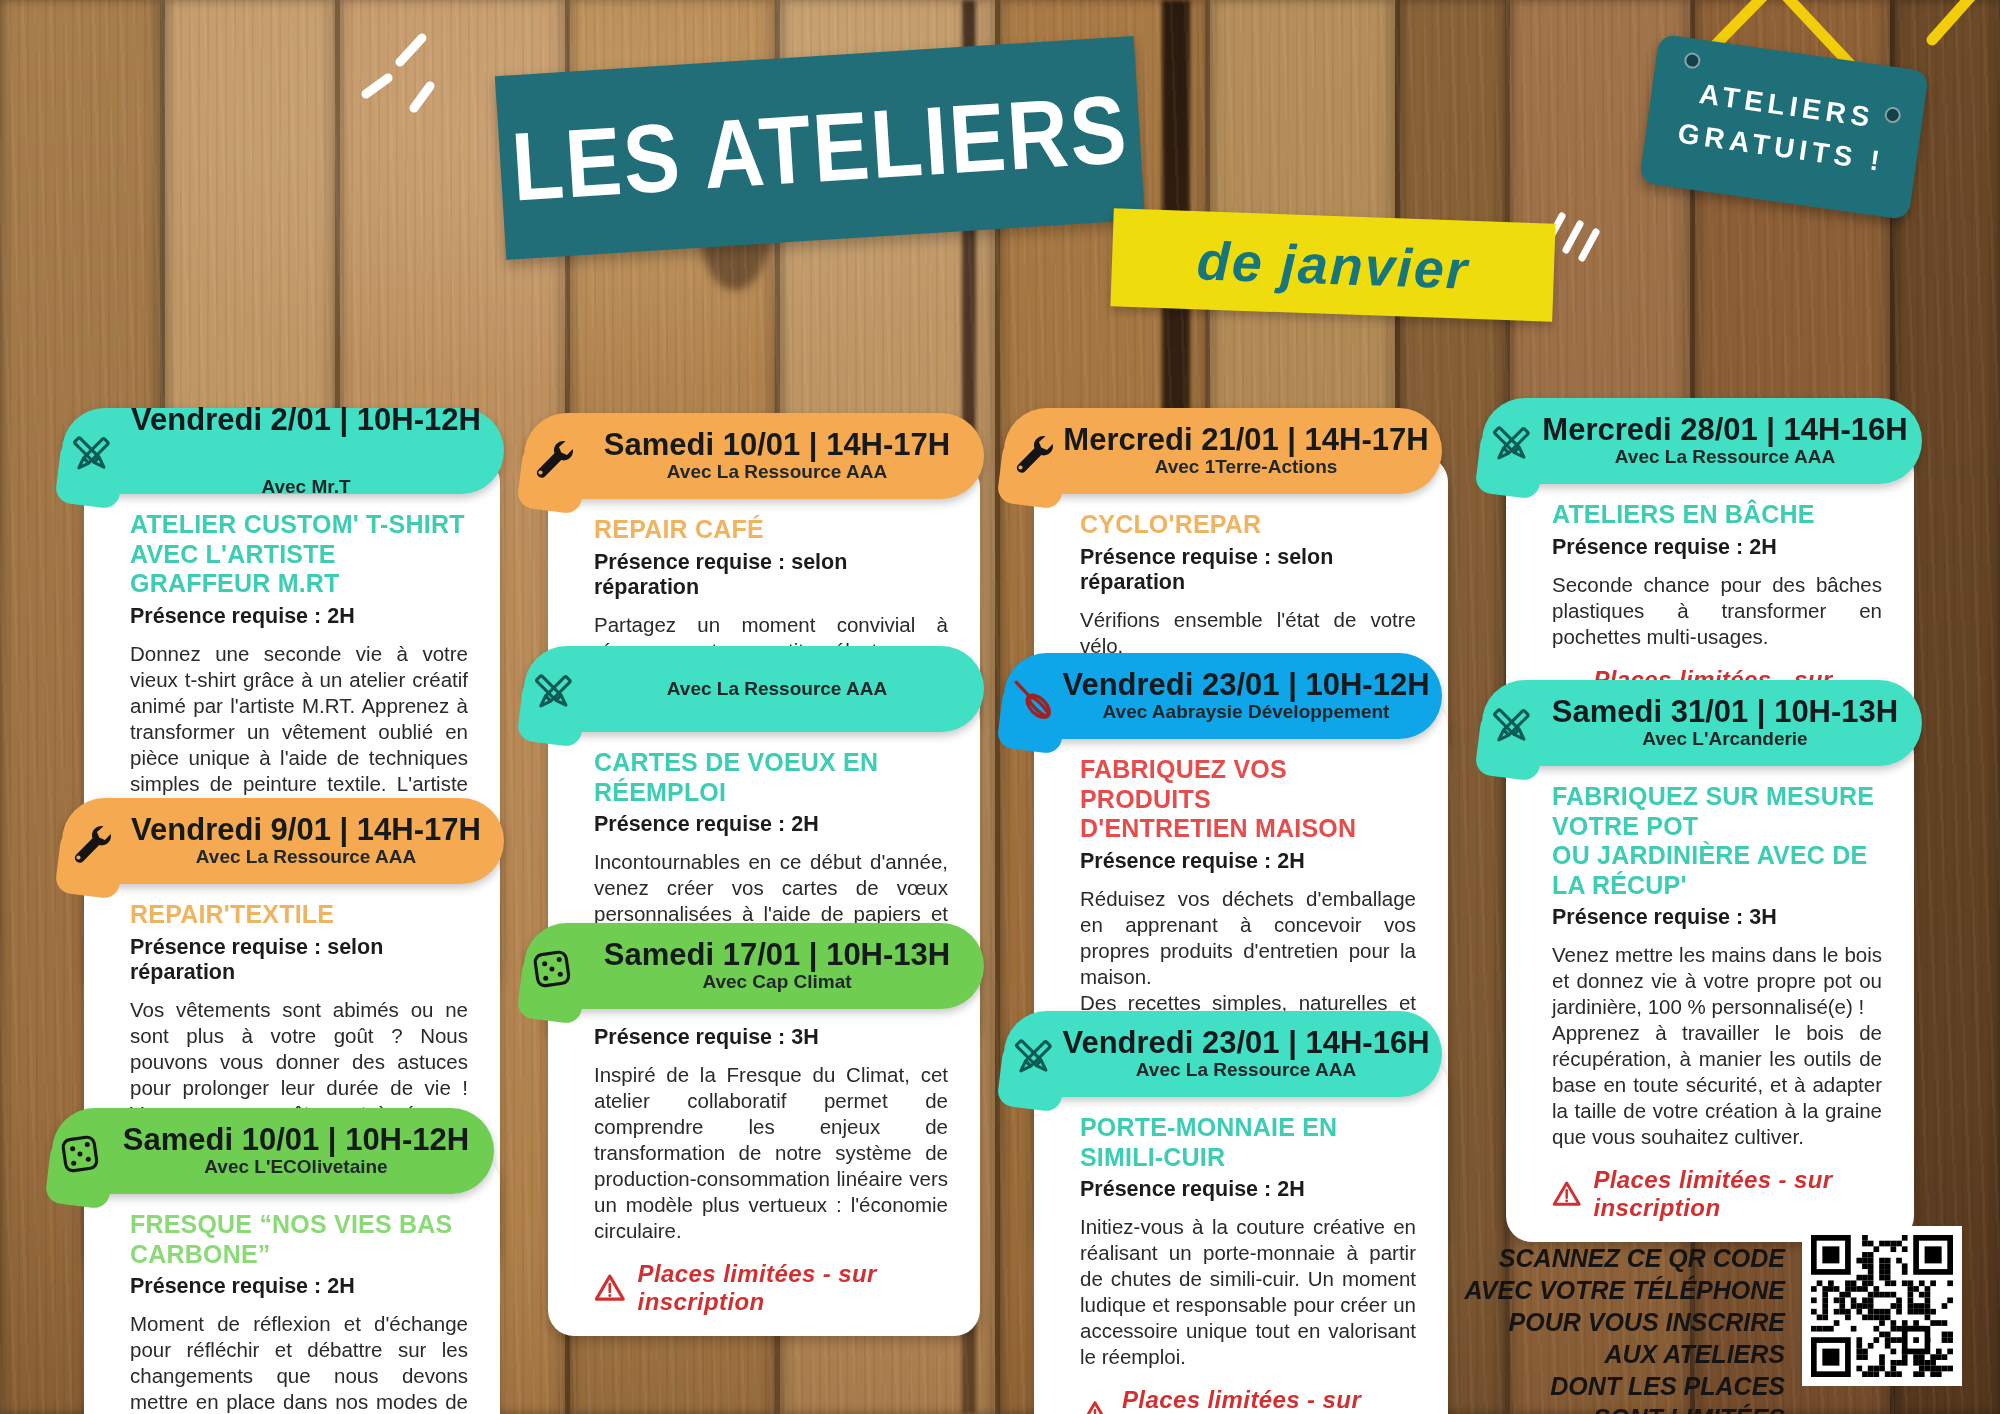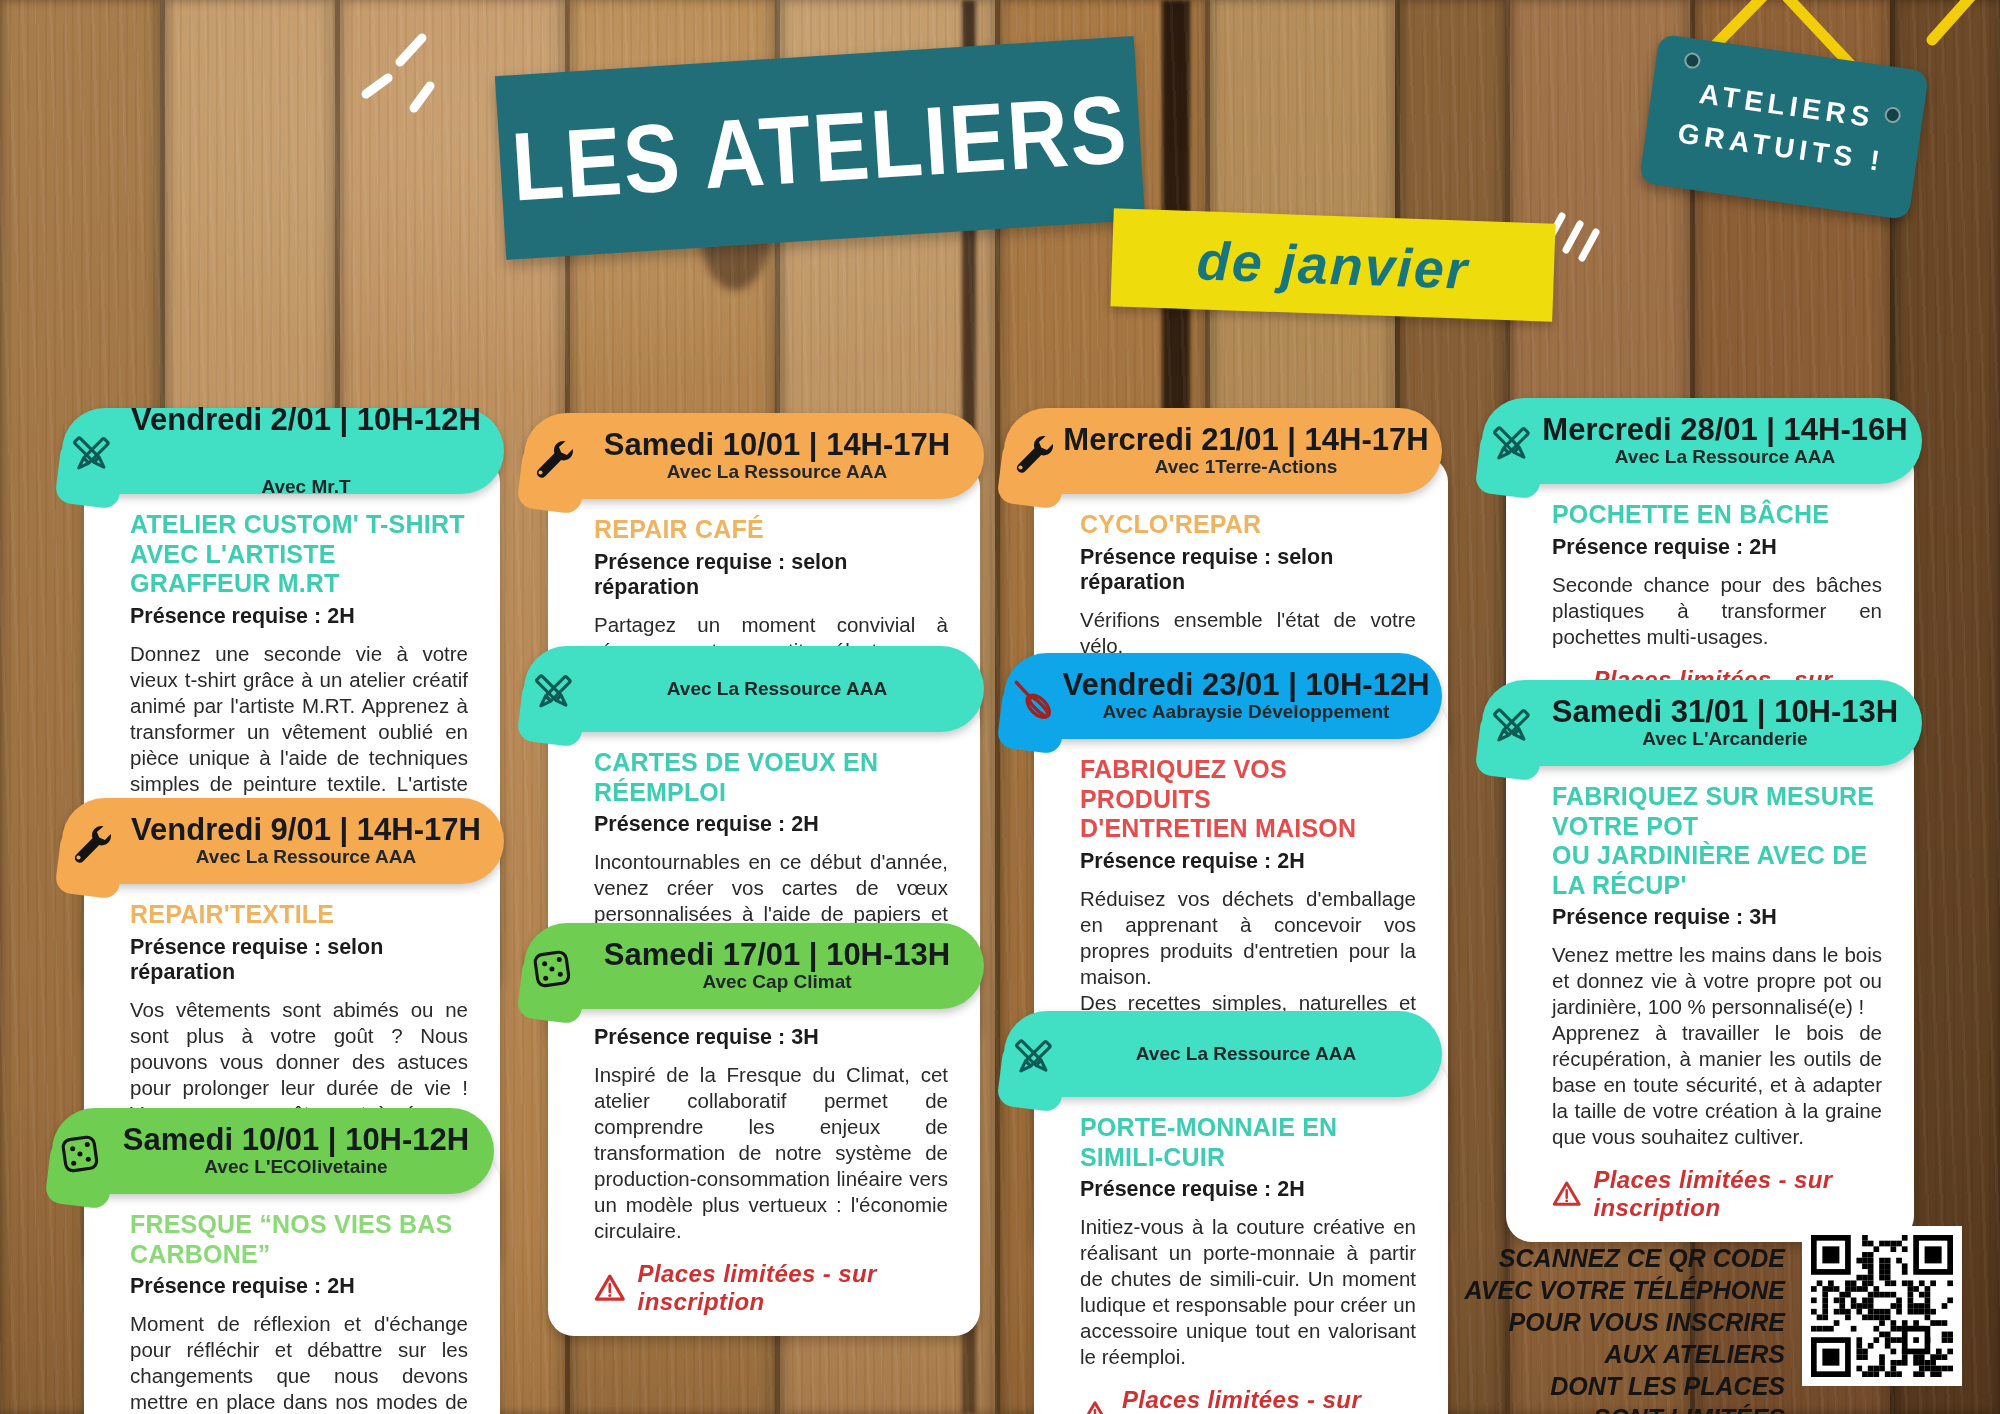--- a/index.html
+++ b/index.html
@@ -299,20 +299,21 @@
           <use href="#ic-warning"></use>
         </svg>
       <span class="warning-text">Places limitées - sur inscription</span>
     </div>
   </div>
 
   <div class="chip teal" style="left:1004px;top:1011px;width:392px;">
     <svg class="cicon" viewBox="0 0 48 48">
         <use href="#ic-pencils"></use>
       </svg>
+    <span class="date">Vendredi 23/01 | 14H-16H</span>
     <span class="host">Avec La Ressource AAA</span>
   </div>
   <div class="card" style="left:1034px;top:1059px;width:414px;min-height:232px;">
     <div class="card-title t-teal">PORTE-MONNAIE EN SIMILI-CUIR</div>
     <div class="presence">Présence requise : 2H</div>
     <div class="desc">Initiez-vous à la couture créative en réalisant un porte-monnaie à partir de chutes de simili-cuir. Un moment ludique et responsable pour créer un accessoire unique tout en valorisant le réemploi.</div>
     <div class="warning">
       <svg width="38" height="36" viewBox="0 0 40 36">
           <use href="#ic-warning"></use>
         </svg>
@@ -321,21 +322,21 @@
   </div>
 
   <div class="chip teal" style="left:1482px;top:398px;width:394px;">
     <svg class="cicon" viewBox="0 0 48 48">
         <use href="#ic-pencils"></use>
       </svg>
     <span class="date">Mercredi 28/01 | 14H-16H</span>
     <span class="host">Avec La Ressource AAA</span>
   </div>
   <div class="card" style="left:1506px;top:446px;width:408px;min-height:214px;">
-    <div class="card-title t-teal">POCHETTE EN BÂCHE</div>
+    <div class="card-title t-teal">ATELIERS EN BÂCHE</div>
     <div class="presence">Présence requise : 2H</div>
     <div class="desc">Seconde chance pour des bâches plastiques à transformer en pochettes multi-usages.</div>
     <div class="warning">
       <svg width="38" height="36" viewBox="0 0 40 36">
           <use href="#ic-warning"></use>
         </svg>
       <span class="warning-text">Places limitées - sur inscription</span>
     </div>
   </div>
 

